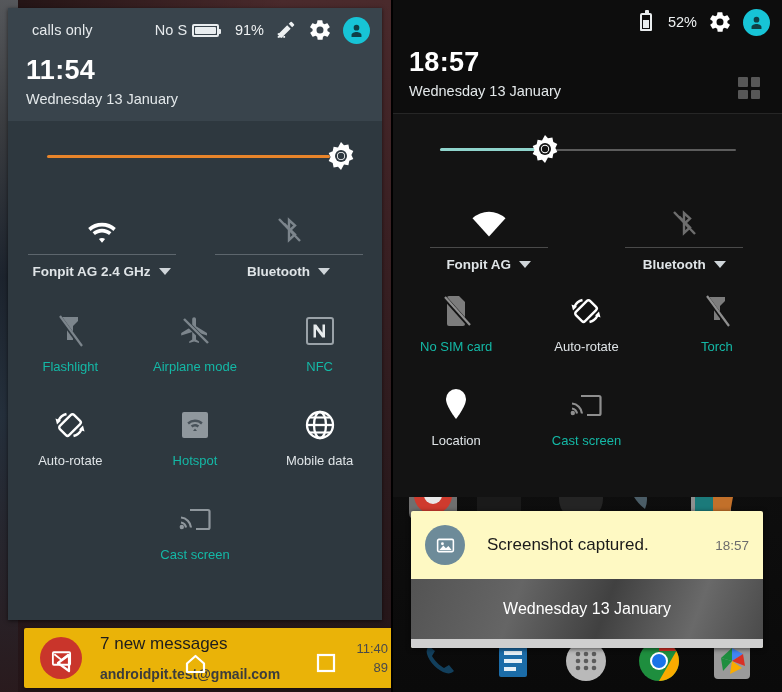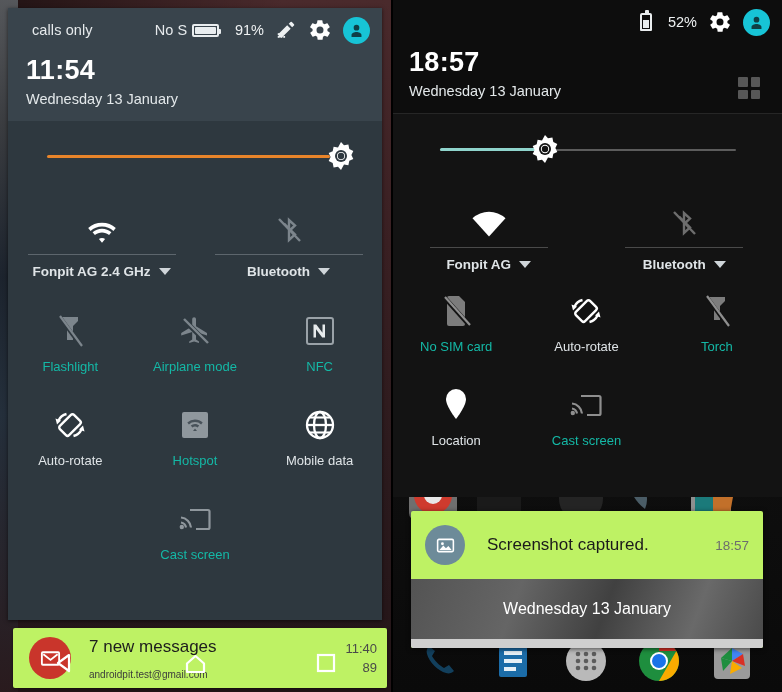--- a/index.html
+++ b/index.html
@@ -73,28 +73,28 @@
 
   
   .tiles { display:flex; flex-wrap:wrap; padding:10px 0 0 0; }
   .tile { width:33.333%; height:94px; display:flex; flex-direction:column; align-items:center; justify-content:flex-start; padding-top:8px; }
   .tile-ico { height:48px; display:flex; align-items:center; justify-content:center; }
   .tile-lbl { color:#dfe4e7; font-size:13px; margin-top:4px; text-align:center; }
   .tile.dim .tile-lbl { color:#14b8a6; }
 
   
   .notif-left {
-    position:absolute; left:13px; top:628px; width:374px; height:60px;
-    background:#bef264; border-radius:2px; display:flex; align-items:center; padding:0 10px;
+    position:absolute; left:24px; top:628px; width:374px; height:60px;
+    background:#eab308; border-radius:2px; display:flex; align-items:center; padding:0 10px;
     box-shadow:0 1px 3px rgba(0,0,0,.5);
   }
   .gm-circle { width:42px;height:42px;border-radius:50%;background:#c9352b;display:flex;align-items:center;justify-content:center;flex:0 0 auto;margin-left:6px;}
   .notif-body { flex:1; margin-left:18px; }
   .notif-title { color:#1d1d1d; font-size:17px; }
-  .notif-sub { color:#3c3c3c; font-size:10px; margin-top:12px; }
+  .notif-sub { color:#3c3c3c; font-size:14px; margin-top:12px;font-weight:bold; }
   .notif-meta { text-align:right; color:#4a4a4a; font-size:13px; line-height:1.5; }
 
   
   .navbar { position:absolute; left:0; bottom:0; width:391px; height:58px; display:flex; align-items:center; justify-content:space-around; pointer-events:none; }
   .navbtn { width:46px; height:46px; display:flex; align-items:center; justify-content:center; }
 
   
   #right-screen { width:391px; height:692px; background:#000; }
   .wall-right { position:absolute; inset:0;
     background:linear-gradient(180deg,#1b1b1b 0%,#111 45%,#0a0a0a 100%); }
@@ -102,21 +102,21 @@
   .dockicon { width:46px; height:46px; }
   .shade-right { position:absolute; left:0; top:0; width:391px; height:497px; background:#131313; }
   .hdr-right { height:113px; position:relative; background:#0d0d0d; }
   .batt-v { width:12px; height:18px; border:2px solid #e9edef; border-radius:2px 2px 1px 1px; position:relative; }
   .batt-v::before{content:"";position:absolute;left:3px;top:-5px;width:4px;height:3px;background:#e9edef;border-radius:1px 1px 0 0;}
   .batt-v i{position:absolute;left:1px;right:1px;bottom:1px;background:#e9edef;display:block;}
   .divider-right { height:1px; background:#262626; }
   .app-peek { position:absolute; left:0; top:497px; width:391px; height:22px; overflow:hidden; }
 
   
-  .notif-right { position:absolute; left:20px; top:511px; width:352px; background:#bef264; border-radius:2px; overflow:hidden; box-shadow:0 1px 5px rgba(0,0,0,.6); }
+  .notif-right { position:absolute; left:20px; top:511px; width:352px; background:#fef9c3; border-radius:2px; overflow:hidden; box-shadow:0 1px 5px rgba(0,0,0,.6); }
   .nr-top { height:68px; display:flex; align-items:center; padding:0 14px; }
   .nr-circle { width:40px;height:40px;border-radius:50%;background:#6d8b99;display:flex;align-items:center;justify-content:center;flex:0 0 auto;}
   .nr-title { flex:1; color:#1b1b1b; font-size:17px; margin-left:22px; }
   .nr-time { color:#6d6d6d; font-size:13.5px; }
   .nr-band { height:60px; background:#4a4a4a; display:flex; align-items:center; justify-content:center; position:relative; overflow:hidden; }
   .nr-band-bg { position:absolute; inset:0; background:linear-gradient(110deg,#555 0%,#6a6a6a 30%,#3f3f3f 55%,#6f6f6f 80%,#4a4a4a 100%); opacity:.85; }
   .nr-band span { position:relative; color:#fff; font-size:16px; }
   .nr-foot { height:9px; background:#cfcfcf; }
 
   .gap { position:absolute; left:391px; top:0; width:2px; height:692px; background:#000; }

